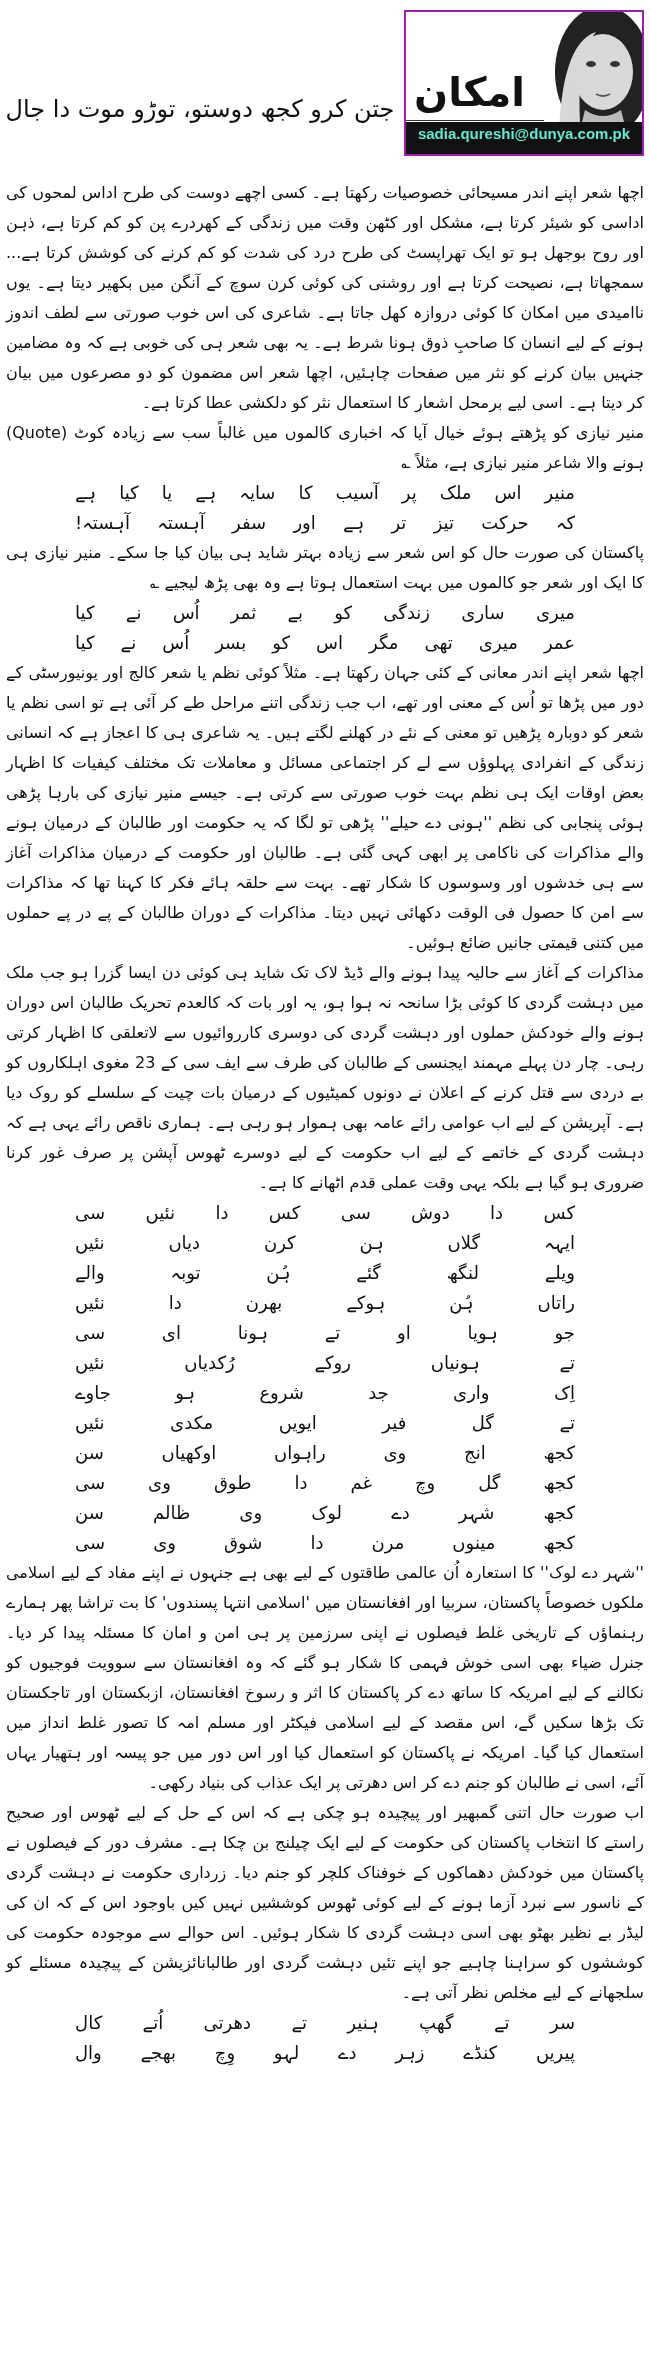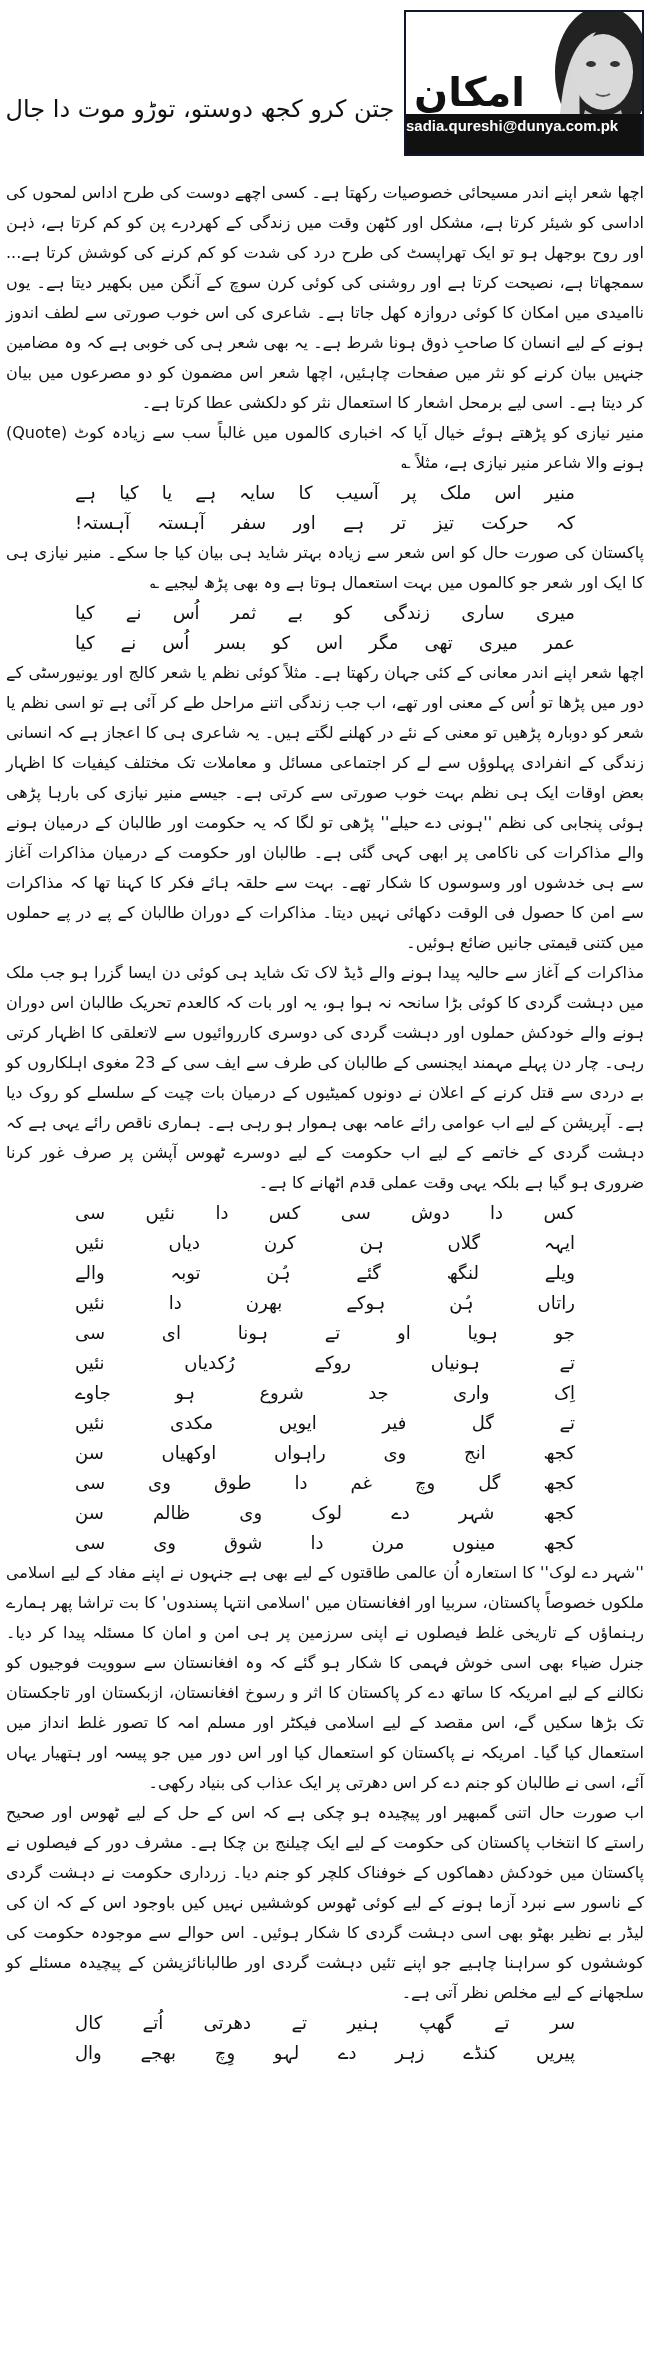--- a/index.html
+++ b/index.html
@@ -1,23 +1,23 @@
 <!DOCTYPE html>
 <html><head>
 <meta charset="utf-8">
 <style>
   html,body{margin:0;padding:0;background:#fff;}
   body{width:650px;height:2368px;overflow:hidden;position:relative;color:#111;
        font-family:"DejaVu Sans","Liberation Sans",sans-serif;}
-  .masthead{position:absolute;left:404px;top:10px;width:240px;height:146px;border:2px solid #0f172a;box-sizing:border-box;background:#fff;overflow:hidden;}
+  .masthead{position:absolute;left:404px;top:10px;width:240px;height:146px;border:2px solid #a21caf;box-sizing:border-box;background:#fff;overflow:hidden;}
   .mh-title{position:absolute;left:8px;top:56px;font-size:40px;font-weight:bold;line-height:48px;color:#111;direction:rtl;}
   .mh-rule{position:absolute;left:0;top:108px;width:138px;height:1px;background:#333;}
   .mh-author{position:absolute;left:30px;top:118px;font-size:13px;font-style:italic;direction:rtl;color:#222;}
   .mh-photo{position:absolute;left:135px;top:-2px;width:104px;height:124px;}
-  .mh-email{position:absolute;left:0;bottom:0;width:100%;height:40px;background:#111;color:#ffffff;font-family:"Liberation Sans",sans-serif;font-weight:bold;font-size:15px;line-height:24px;text-align:left;}
+  .mh-email{position:absolute;left:0;bottom:0;width:100%;height:32px;background:#111;color:#5eead4;font-family:"Liberation Sans",sans-serif;font-weight:bold;font-size:15px;line-height:24px;text-align:center;}
   .headline{position:absolute;left:0;top:95px;width:400px;text-align:center;font-size:24px;direction:rtl;font-family:"DejaVu Sans",sans-serif;}
   .article{position:absolute;left:6px;top:178px;width:638px;direction:rtl;text-align:justify;}
   .p{font-size:16px;line-height:30px;margin:0;text-align-last:right;}
   .verse{display:flex;flex-direction:row;justify-content:space-between;margin:0 auto;font-size:18px;line-height:30px;width:500px;}
   .verse span{display:inline-block;}
 </style>
 </head>
 <body>
 
 <div class="masthead">

